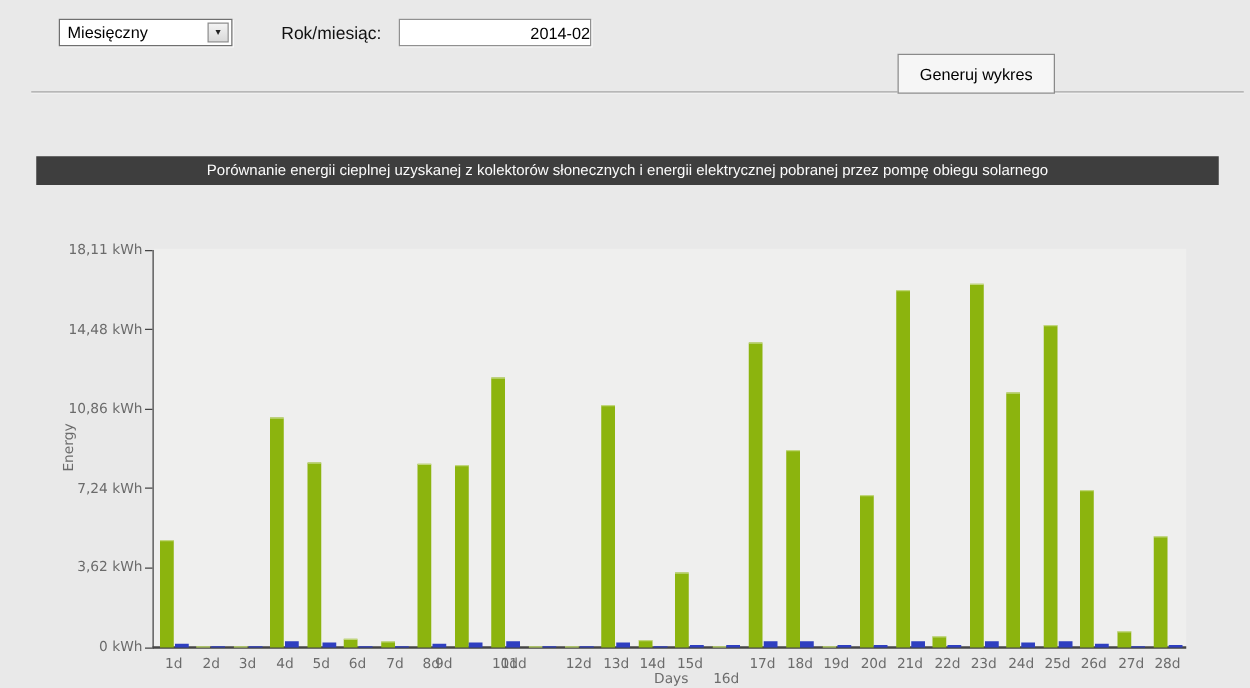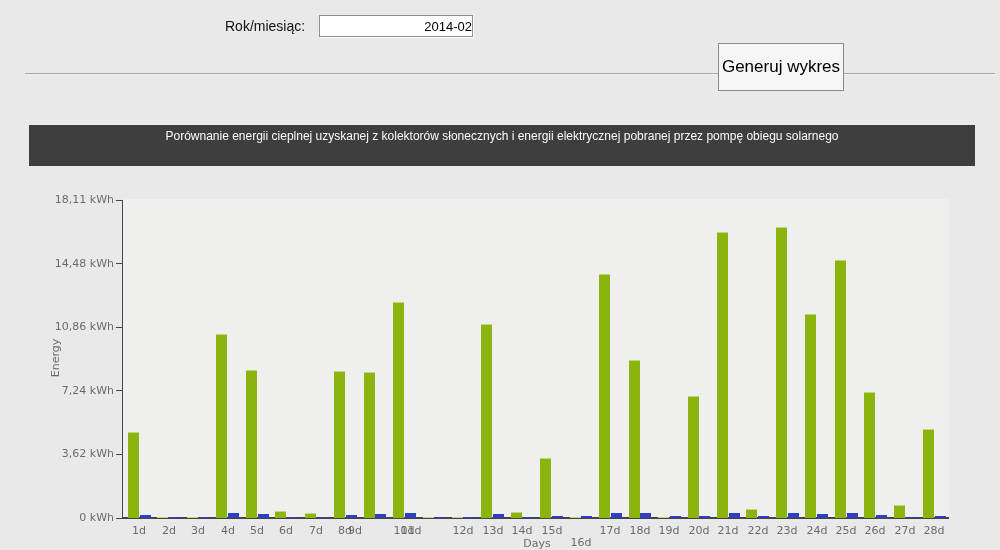--- a/index.html
+++ b/index.html
@@ -36,31 +36,31 @@
     box-shadow:1px 1px 0 #fbfbfb;
     font-size:13px; color:#000; padding:0 0 0 9px;
     font-family:"Liberation Sans", sans-serif;
     text-align:right;
   }
   .divider{
     position:absolute; left:25px; top:73px; width:970px; height:1px;
     background:#a6a6a6; box-shadow:0 1px 0 #f2f2f2;
   }
   .gen-btn{
-    position:absolute; top:43px; width:126px; height:48px;
+    position:absolute; top:43px; width:126px; height:32px;
     background:#f6f6f6; border:1px solid #8a8a8a;
-    font-size:17px; color:#000; font-family:"Liberation Sans", sans-serif;
+    font-size:13px; color:#000; font-family:"Liberation Sans", sans-serif;
     cursor:pointer; z-index:2;
   }
   #btn-chart{ left:718px; }
   #btn-pdf{ left:843px; }
 
   
   .chart-title-bar{
-    position:absolute; left:29px; top:125px; width:946px; height:41px;
+    position:absolute; left:29px; top:125px; width:946px; height:23px;
     background:#3e3e3e; color:#fbfbfb;
     font-size:12px; line-height:23px; text-align:center;
     white-space:nowrap; overflow:hidden;
   }
 
   
   #chart{ position:absolute; left:0; top:0; width:1000px; height:550px; font-family:"DejaVu Sans", sans-serif; }
   .plot-bg{ position:absolute; left:123px; top:199px; width:826px; height:319px; background:#efefee; }
   .axis-y{ position:absolute; left:122px; top:200px; width:1px; height:319px; background:#454545; }
   .axis-x{ position:absolute; left:122px; top:517px; width:827px; height:2px; background:#454545; }
@@ -78,20 +78,24 @@
   .bar-blue{ background:#2f3fc0; }
   .axis-title{ position:absolute; font-size:11px; color:#6b6b6b; white-space:nowrap; }
   #ylabel{ left:55px; top:358px; transform:translate(-50%,-50%) rotate(-90deg); }
   #xlabel{ left:537px; top:543px; transform:translate(-50%,-50%); }
 </style>
 </head>
 <body>
 
 <div id="canvas">
 
+  <div class="select-box">
+    <span class="select-value">Miesięczny</span>
+    <span class="select-arrow-btn">▼</span>
+  </div>
 
   <span class="field-label">Rok/miesiąc:</span>
 
   <input class="text-input" type="text" value="2014-02" style="">
 
   <div class="divider"></div>
 
   <button class="gen-btn" id="btn-chart">Generuj wykres</button>
 
   <div class="chart-title-bar">Porównanie energii cieplnej uzyskanej z kolektorów słonecznych i energii elektrycznej pobranej przez pompę obiegu solarnego</div>

